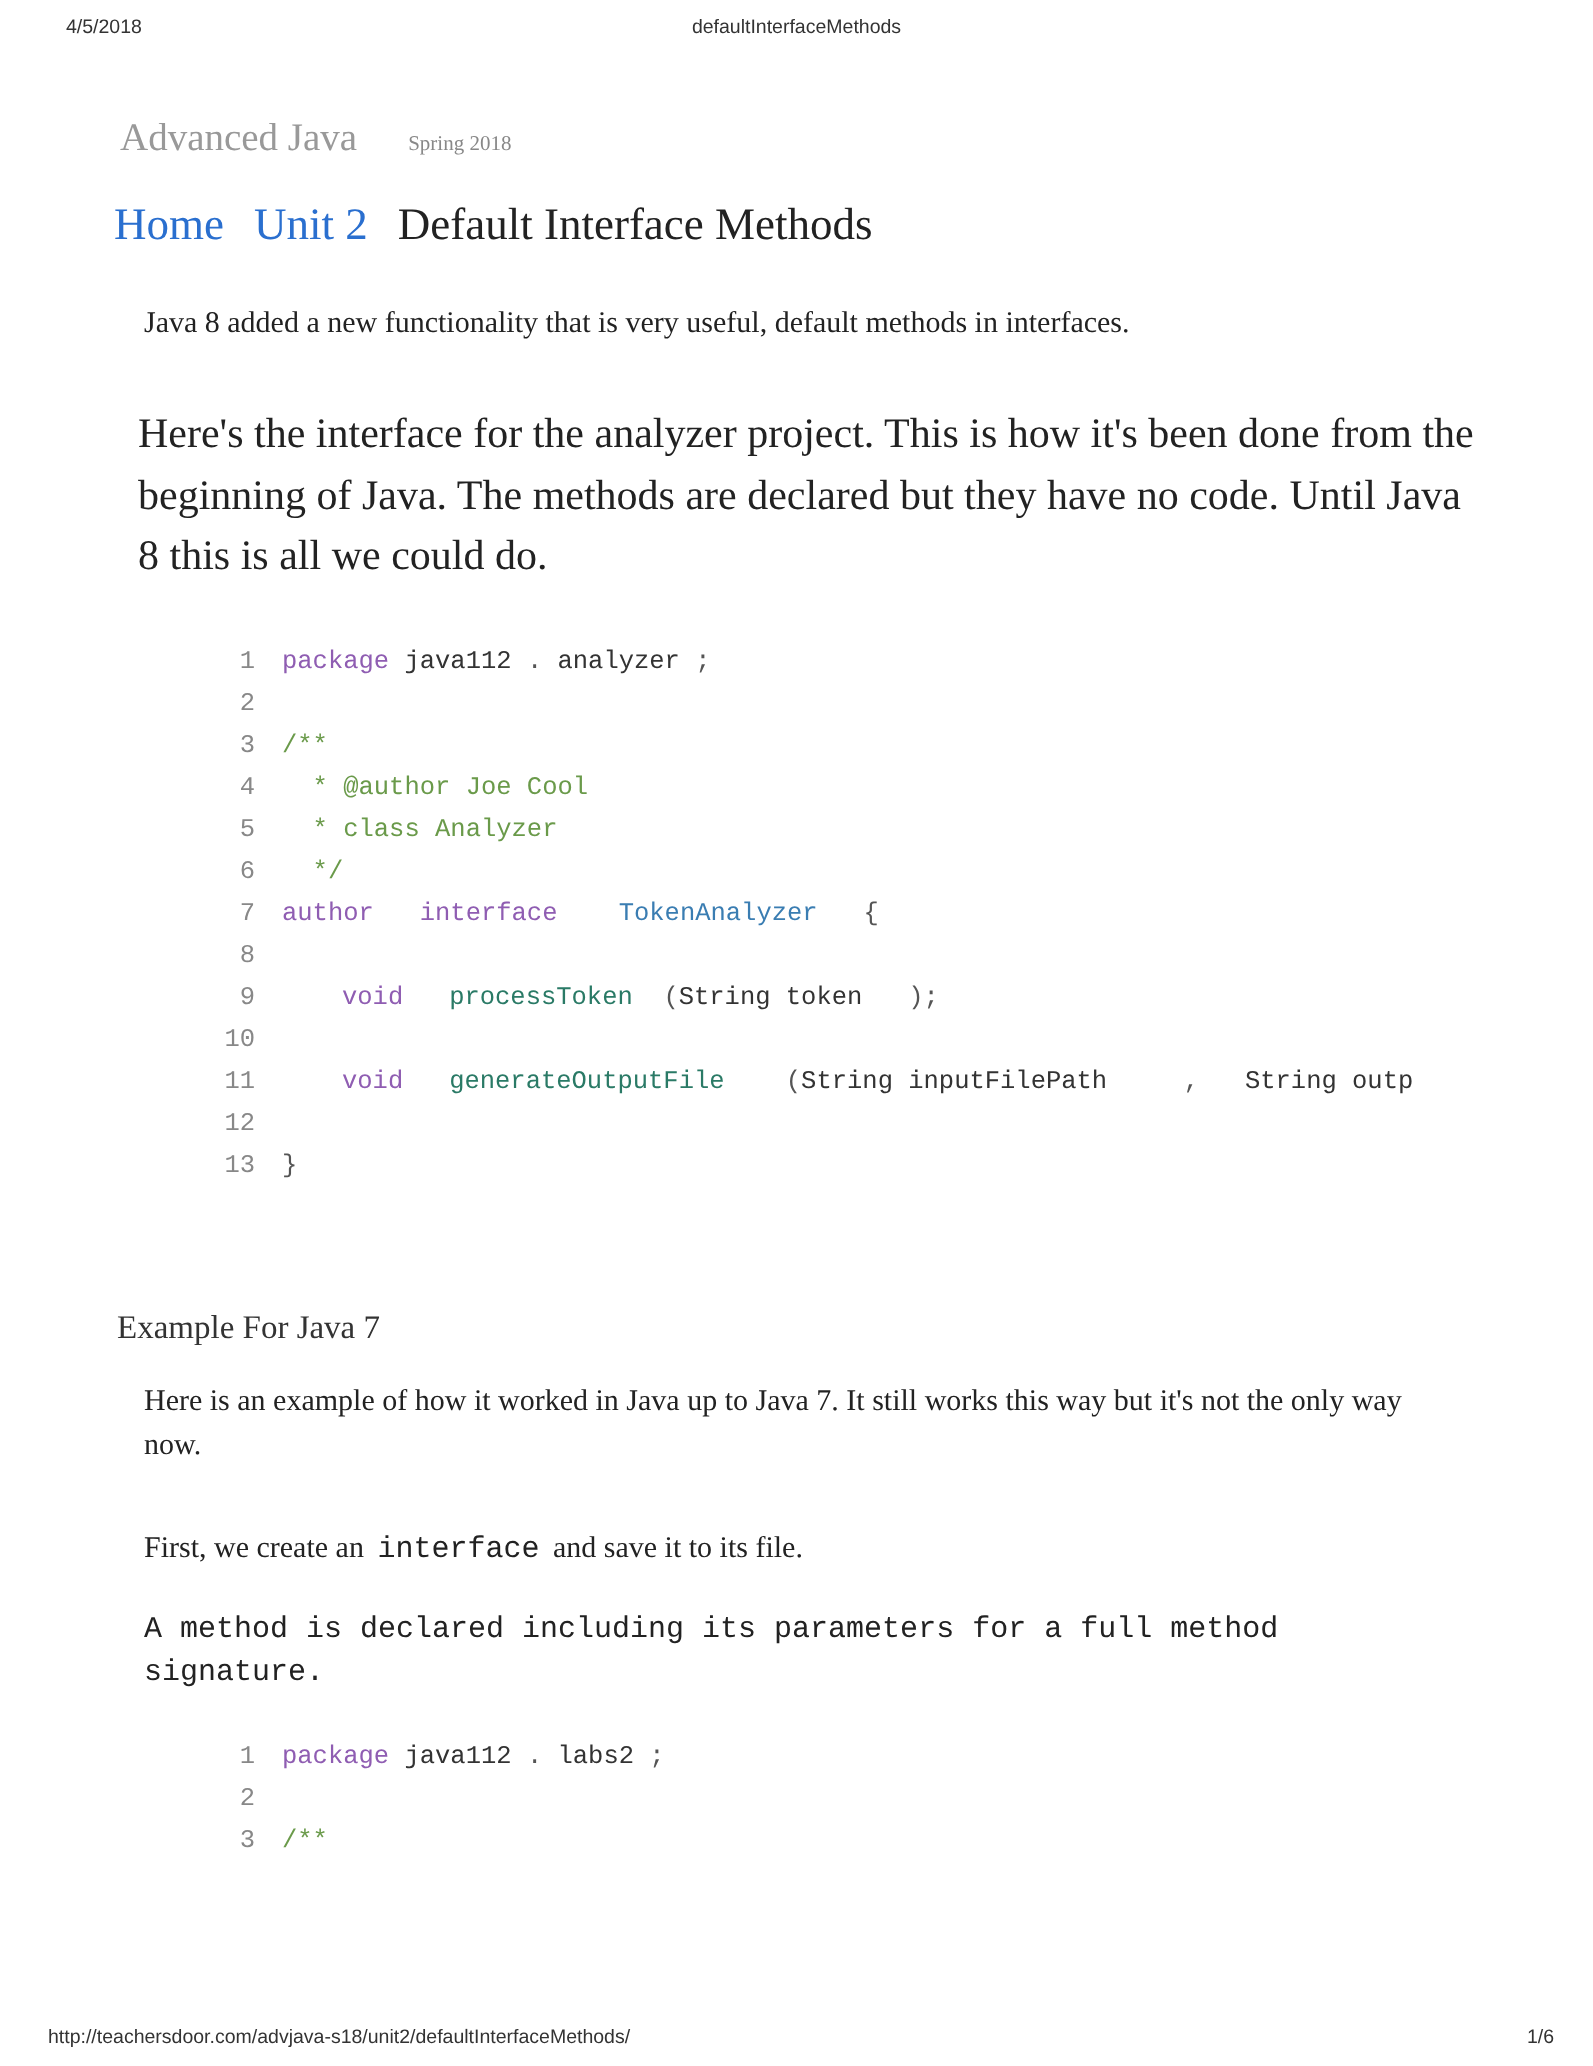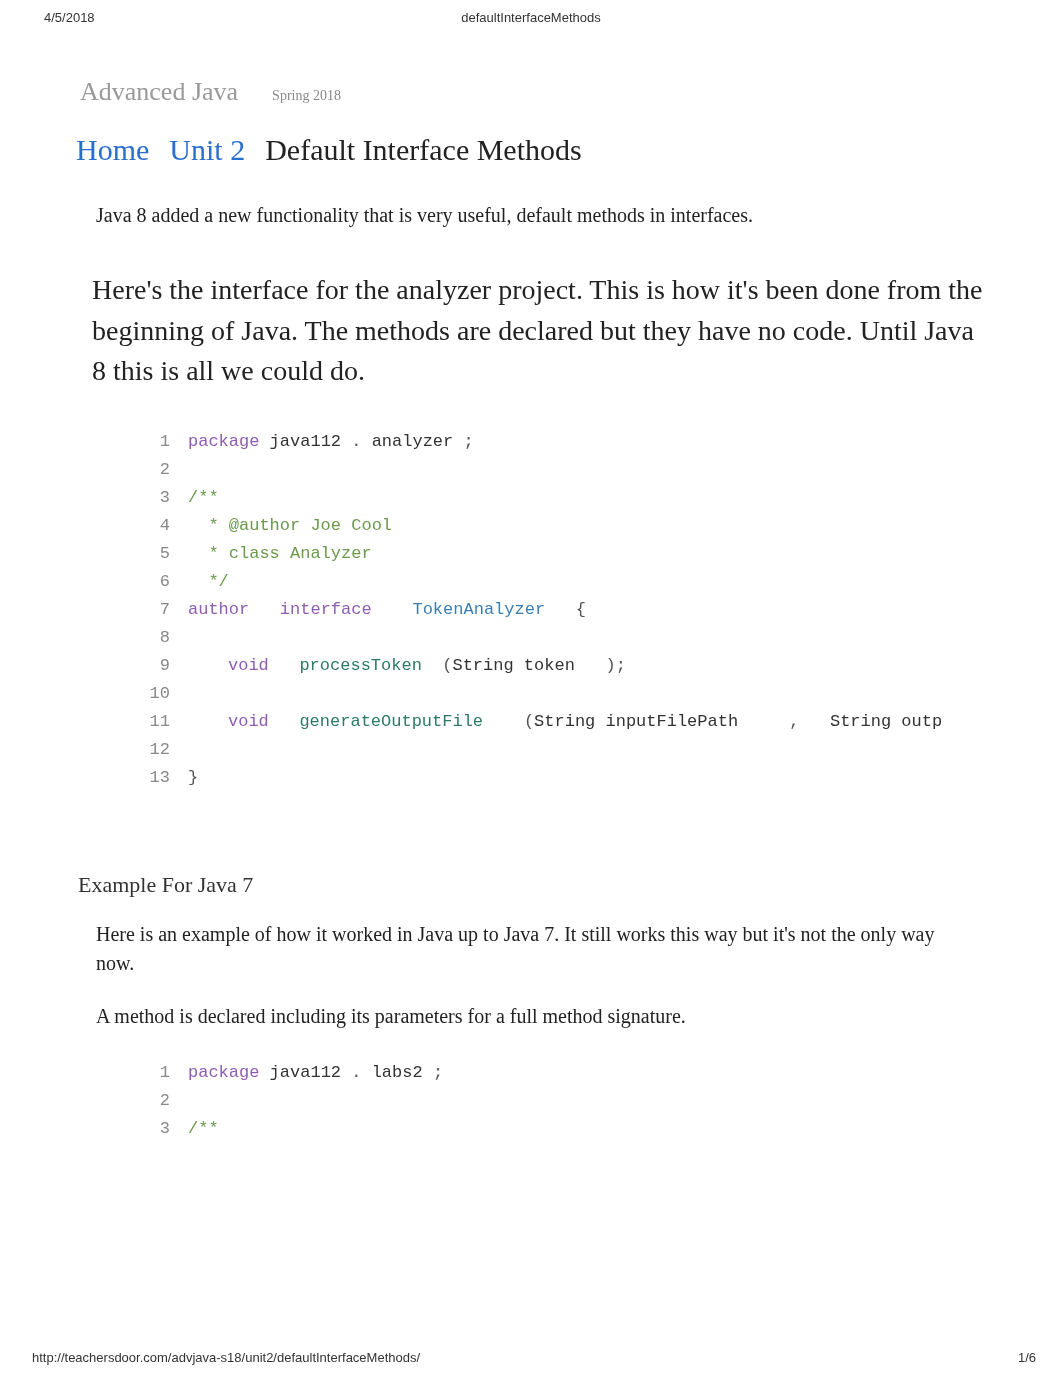--- a/index.html
+++ b/index.html
@@ -25,21 +25,21 @@
   .ident { color: #333; }
   .punct { color: #555; }
   .doc { color: #6a9a4a; }
   .type { color: #3a7db2; }
   .call { color: #2a7a66; }
   .indent1 { padding-left: 40px; }
   .h2 { margin: 80px 0 0 78px; font-size: 22px; color: #333; font-weight: normal; }
   .intro2 { margin: 22px 96px 0 96px; font-size: 20px; line-height: 1.45; }
   .para2 { margin: 40px 96px 0 96px; font-size: 20px; line-height: 1.45; }
   .inline-code { font-family: 'Courier New', Courier, monospace; padding: 0 4px; }
-  .para3 { margin: 24px 96px 0 96px; font-size: 20px; line-height: 1.45; }
+  .para3 { margin: 24px 96px 0 96px; font-size: 20px; line-height: 1.45; font-family: Liberation Mono, monospace; }
   .print-footer { position: absolute; bottom: 12px; left: 0; right: 0; display: flex; justify-content: space-between; font-family: Arial, Helvetica, sans-serif; font-size: 13px; color: #333; padding: 0 26px 0 32px; text-align: center; }
 </style>
 </head>
 <body>
 
 <div class="page">
 
   <div class="print-header">
     <span class="left">4/5/2018</span>
     <span class="center">defaultInterfaceMethods</span>
@@ -72,20 +72,23 @@
     <div class="code-line"><span class="gutter">10</span><span class="code"></span></div>
     <div class="code-line"><span class="gutter">11</span><span class="code indent1"><span class="kw">void</span>  <span class="call"> generateOutputFile</span>    <span class="punct">(</span><span class="ident">String inputFilePath</span>     <span class="punct">,</span>  <span class="ident"> String outp</span></span></div>
     <div class="code-line"><span class="gutter">12</span><span class="code"></span></div>
     <div class="code-line"><span class="gutter">13</span><span class="code"><span class="punct">}</span></span></div>
   </div>
 
   <h2 class="h2">Example For Java 7</h2>
 
   <p class="intro2">Here is an example of how it worked in Java up to Java 7. It still works this way but it's not the only way now.</p>
 
+  <p class="para2">
+    <span>First, we create an </span><span class="inline-code">interface</span><span> and save it to its file.</span>
+  </p>
 
   <p class="para3">A method is declared including its parameters for a full method signature.</p>
 
   <div class="code-block" style="margin-top:28px;">
     <div class="code-line"><span class="gutter">1</span><span class="code"><span class="kw">package</span><span class="ident"> java112 </span><span class="punct">.</span><span class="ident"> labs2 </span><span class="punct">;</span></span></div>
     <div class="code-line"><span class="gutter">2</span><span class="code"></span></div>
     <div class="code-line"><span class="gutter">3</span><span class="code"><span class="doc">/**</span></span></div>
   </div>
 
   <div class="print-footer">

